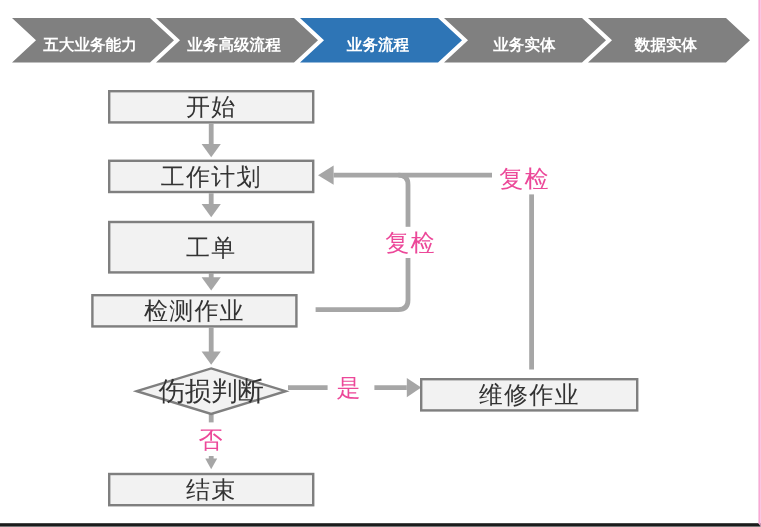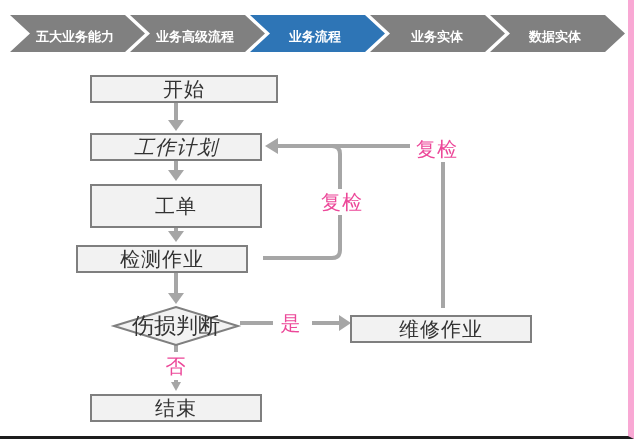--- a/index.html
+++ b/index.html
@@ -1,19 +1,19 @@
 <!DOCTYPE html>
 <html><head>
 <meta charset="utf-8">
 <style>
   html,body{margin:0;padding:0;background:#fff;}
   .stage{
     position:relative;width:634px;height:439px;background:#ffffff;
     overflow:hidden;box-sizing:border-box;
-    border-right:6px solid #f9a8d4;border-bottom:3px solid #1c1c1c;
+    border-right:2px solid #f9a8d4;border-bottom:3px solid #1c1c1c;
     font-family:"Liberation Sans",sans-serif;
   }
   svg{position:absolute;left:0;top:0;}
   .chev{fill:#808080;}
   .chev.active{fill:#2E75B6;}
   .chev-label{fill:#ffffff;font-size:13px;font-weight:bold;
     font-family:"Liberation Sans",sans-serif;}
   .node{
     position:absolute;box-sizing:border-box;
     background:#F2F2F2;border:2px solid #7F7F7F;
@@ -77,22 +77,22 @@
     </g>
 
     <polygon points="114,326 176,307 238,326 176,345" fill="#F2F2F2" stroke="#7F7F7F" stroke-width="2"></polygon>
   </svg>
 
   <div class="edge-label" style="left:316px;top:189px;width:52px;height:26px;">复检</div>
   <div class="edge-label" style="left:410px;top:136px;width:54px;height:26px;">复检</div>
   <div class="edge-label" style="left:276px;top:310px;width:30px;height:26px;">是</div>
   <div class="edge-label" style="left:162px;top:352px;width:28px;height:28px;">否</div>
 
-  <div class="node" style="left:90px;top:75px;width:188px;height:28px;">开始</div>
-  <div class="node" style="left:90px;top:133px;width:172px;height:28px;font-style:italic;">工作计划</div>
+  <div class="node" style="left:90px;top:75px;width:172px;height:28px;">开始</div>
+  <div class="node" style="left:90px;top:133px;width:172px;height:28px;">工作计划</div>
   <div class="node" style="left:90px;top:184px;width:172px;height:44px;">工单</div>
   <div class="node" style="left:76px;top:245px;width:172px;height:28px;">检测作业</div>
   <div class="node" style="left:350px;top:315px;width:182px;height:28px;">维修作业</div>
   <div class="node" style="left:90px;top:394px;width:172px;height:28px;">结束</div>
 
   <div class="diamond-label" style="left:114px;top:307px;width:124px;height:38px;">伤损判断</div>
 
 </div>
 
 </body></html>

